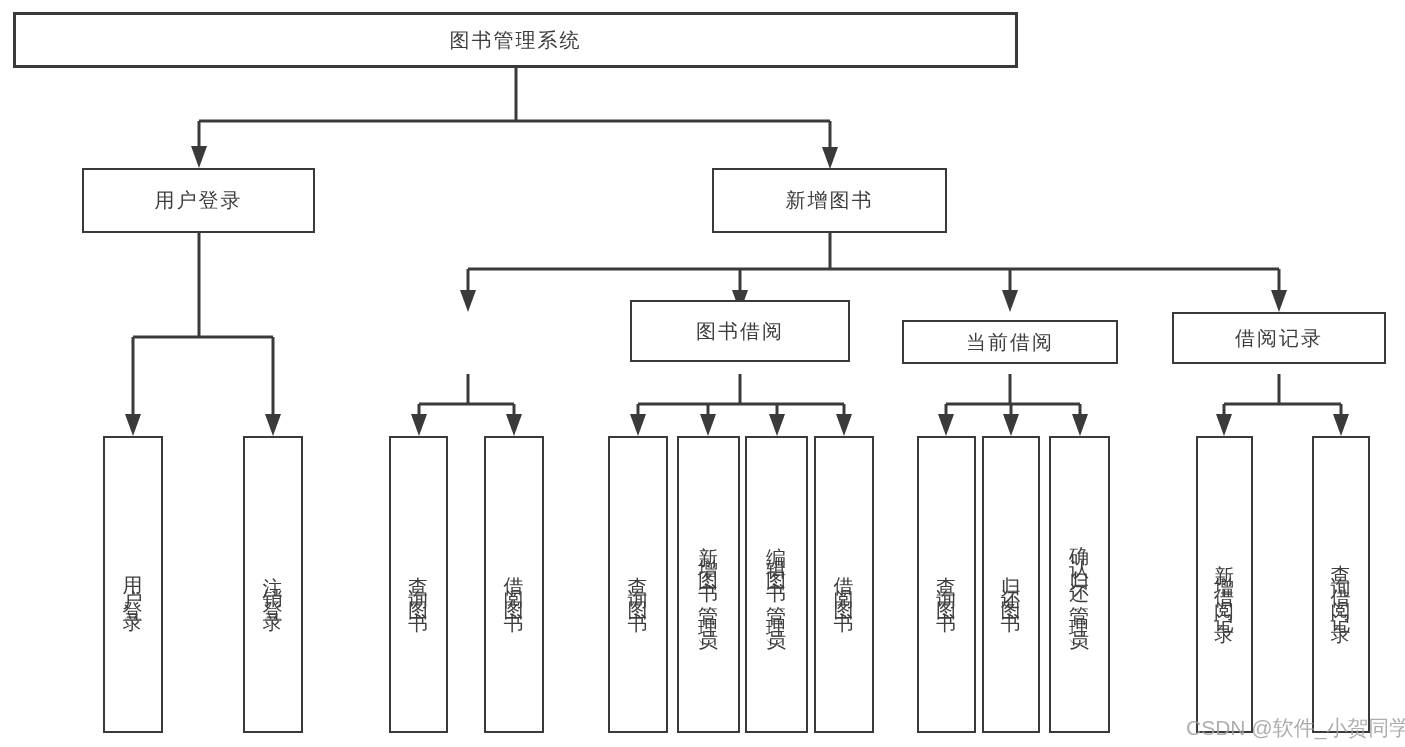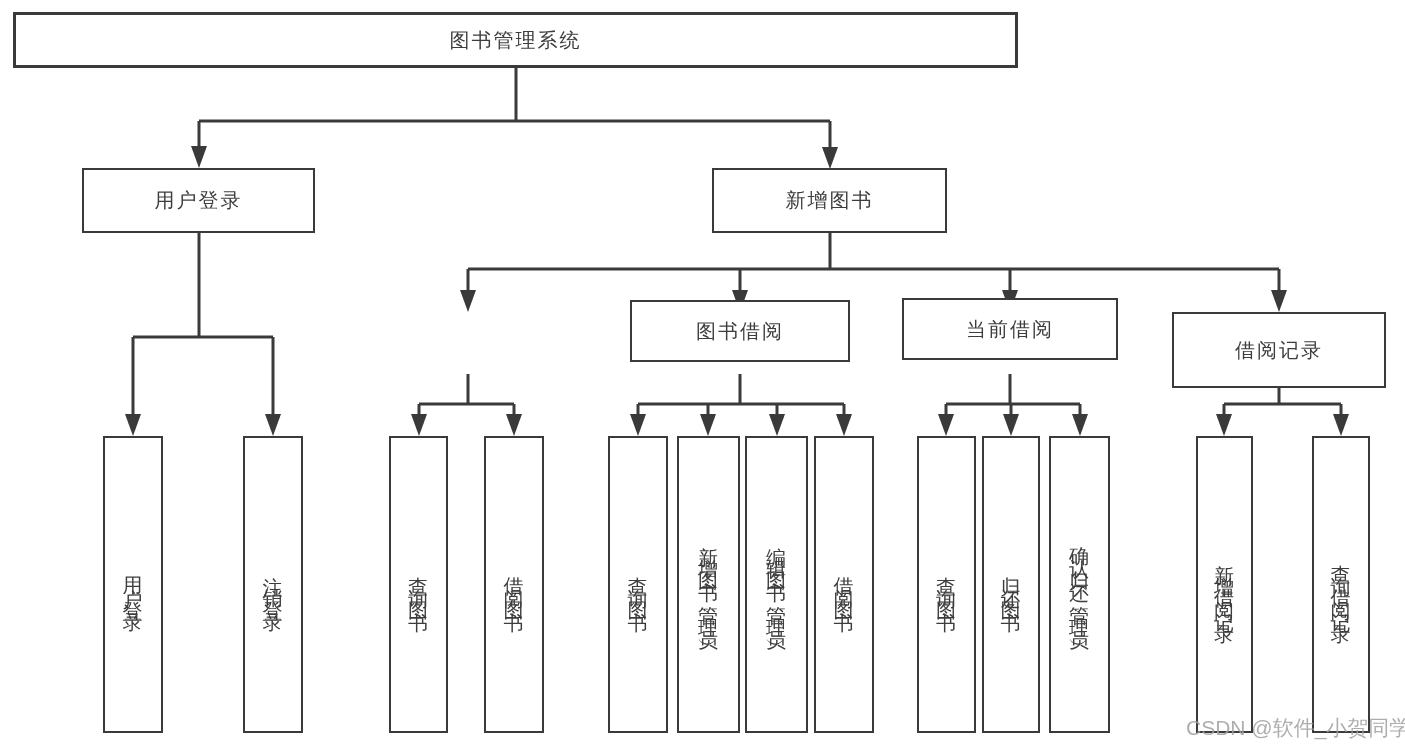--- a/index.html
+++ b/index.html
@@ -159,24 +159,24 @@
   <div class="box" style="left:82px;top:168px;width:233px;height:65px">
     <span class="hlabel">用户登录</span>
   </div>
   <div class="box" style="left:712px;top:168px;width:235px;height:65px">
     <span class="hlabel">新增图书</span>
   </div>
 
   <div class="box" style="left:630px;top:300px;width:220px;height:62px">
     <span class="hlabel">图书借阅</span>
   </div>
-  <div class="box" style="left:902px;top:298px;width:216px;height:62px">
+  <div class="box" style="left:902px;top:320px;width:216px;height:44px">
     <span class="hlabel">当前借阅</span>
   </div>
-  <div class="box" style="left:1172px;top:312px;width:214px;height:76px">
+  <div class="box" style="left:1172px;top:312px;width:214px;height:52px">
     <span class="hlabel">借阅记录</span>
   </div>
 
   <div class="box vbox" style="left:103px;top:436px;width:60px;height:297px">
     <span class="vlabel">用户登录</span>
   </div>
   <div class="box vbox" style="left:243px;top:436px;width:60px;height:297px">
     <span class="vlabel">注销登录</span>
   </div>
 

